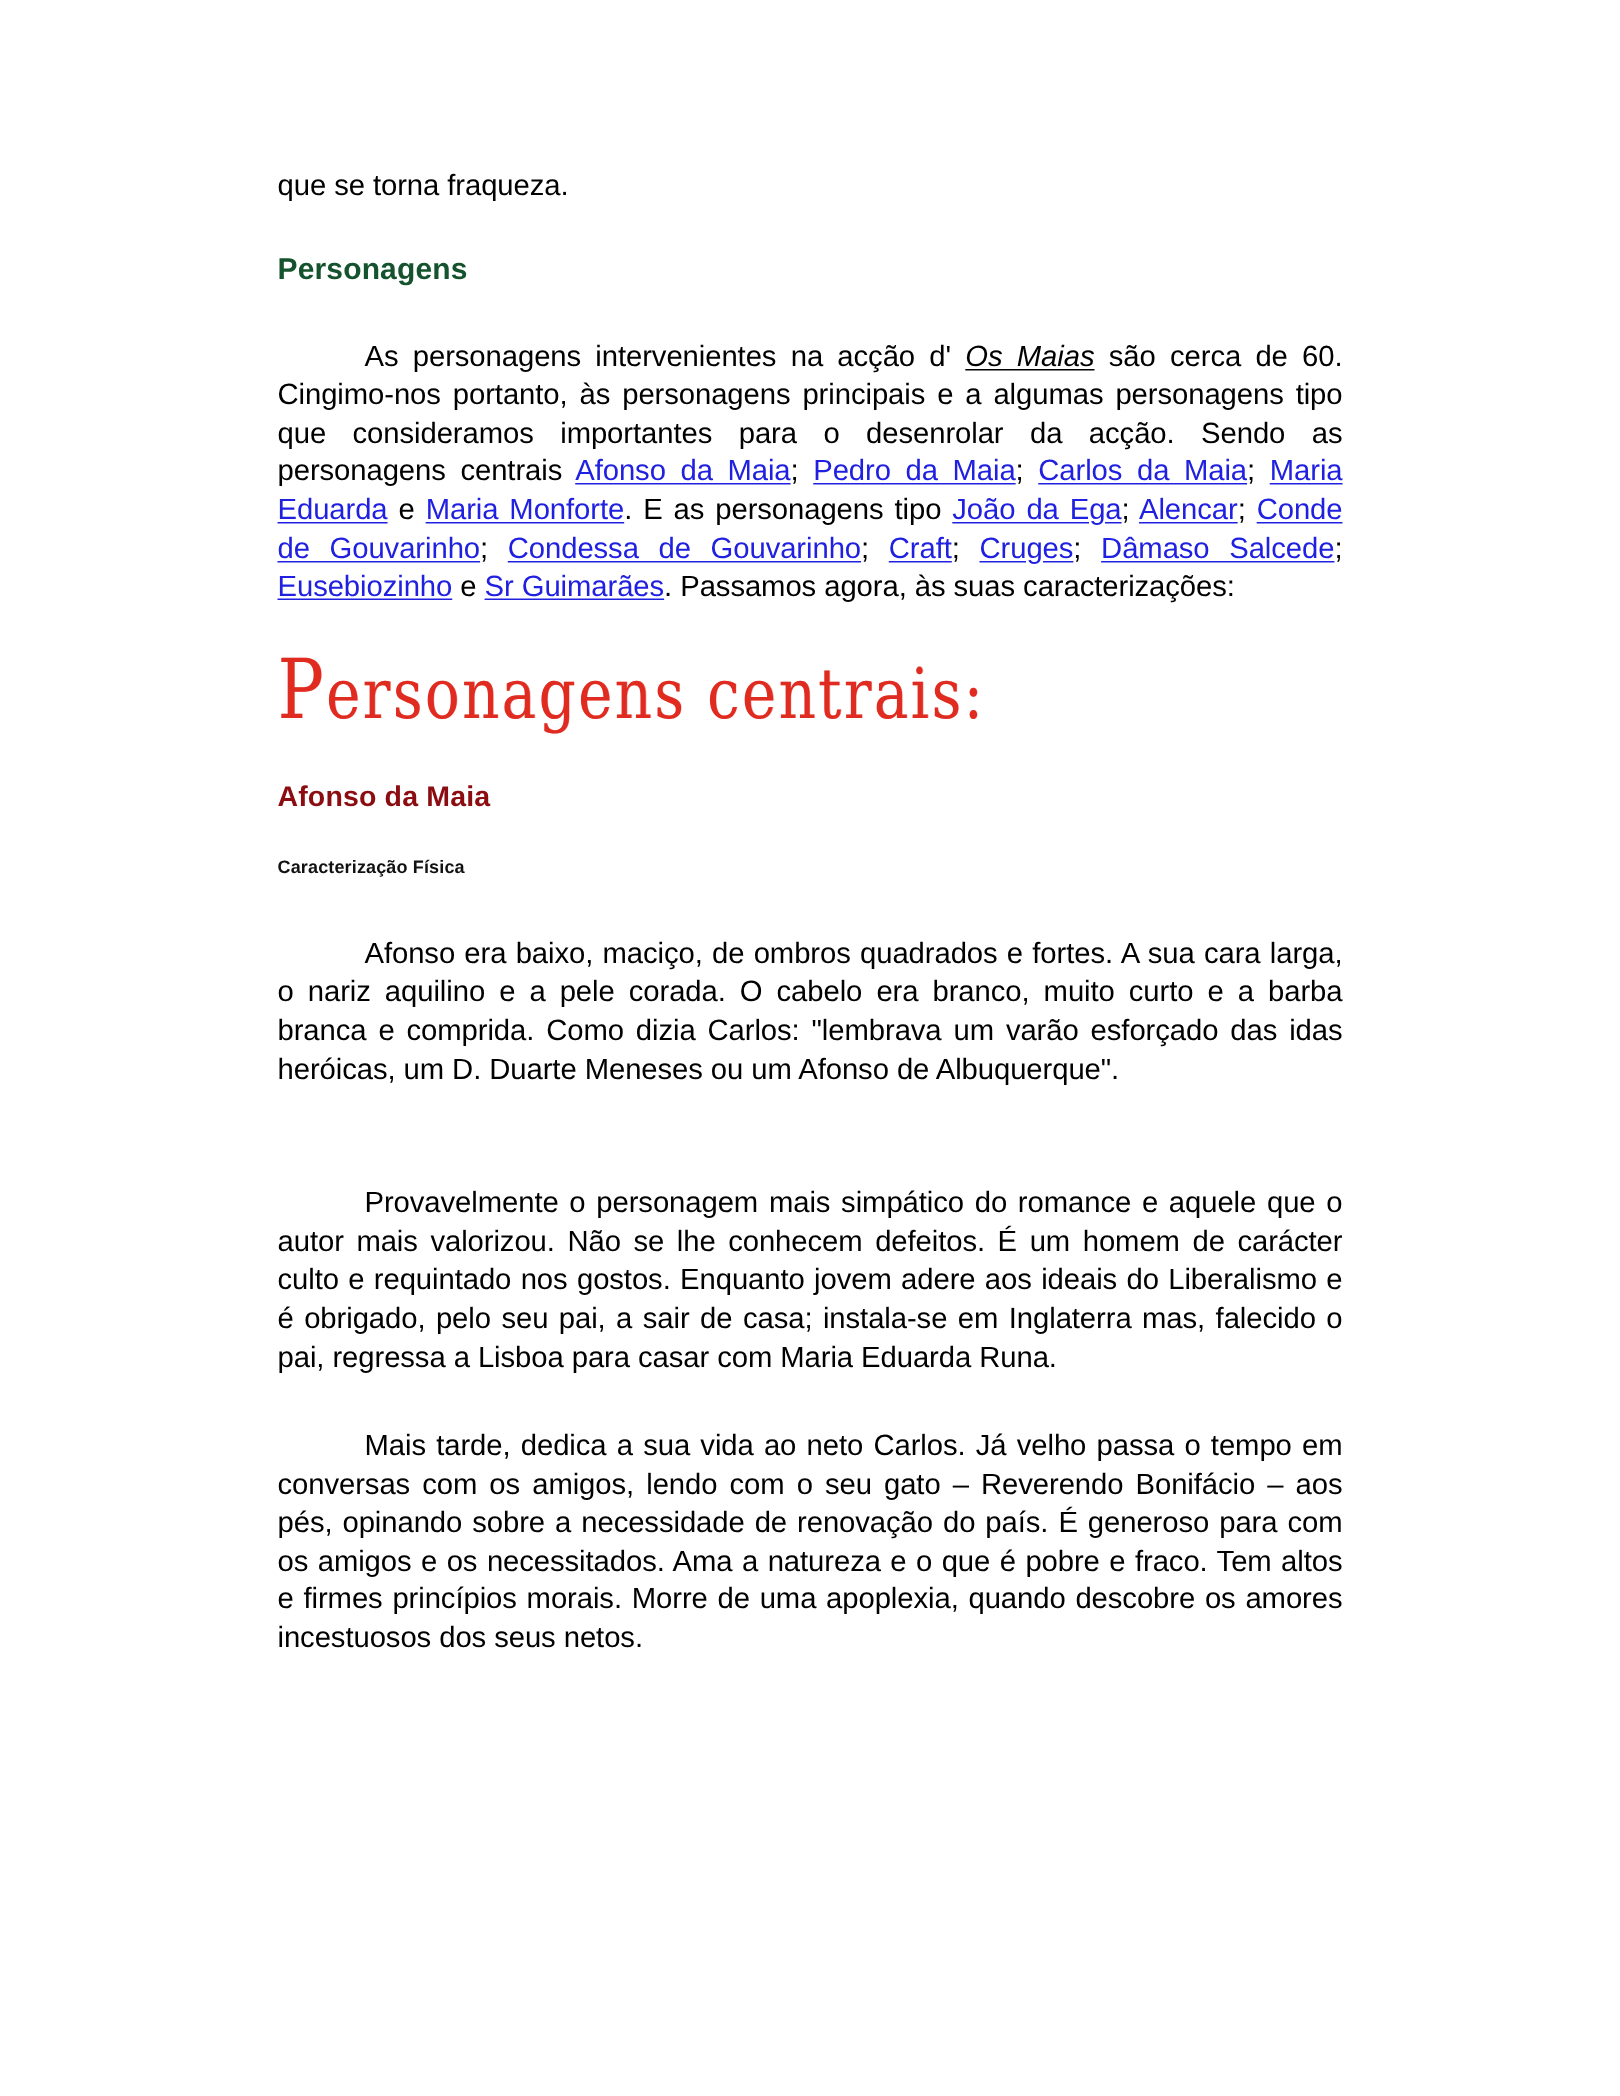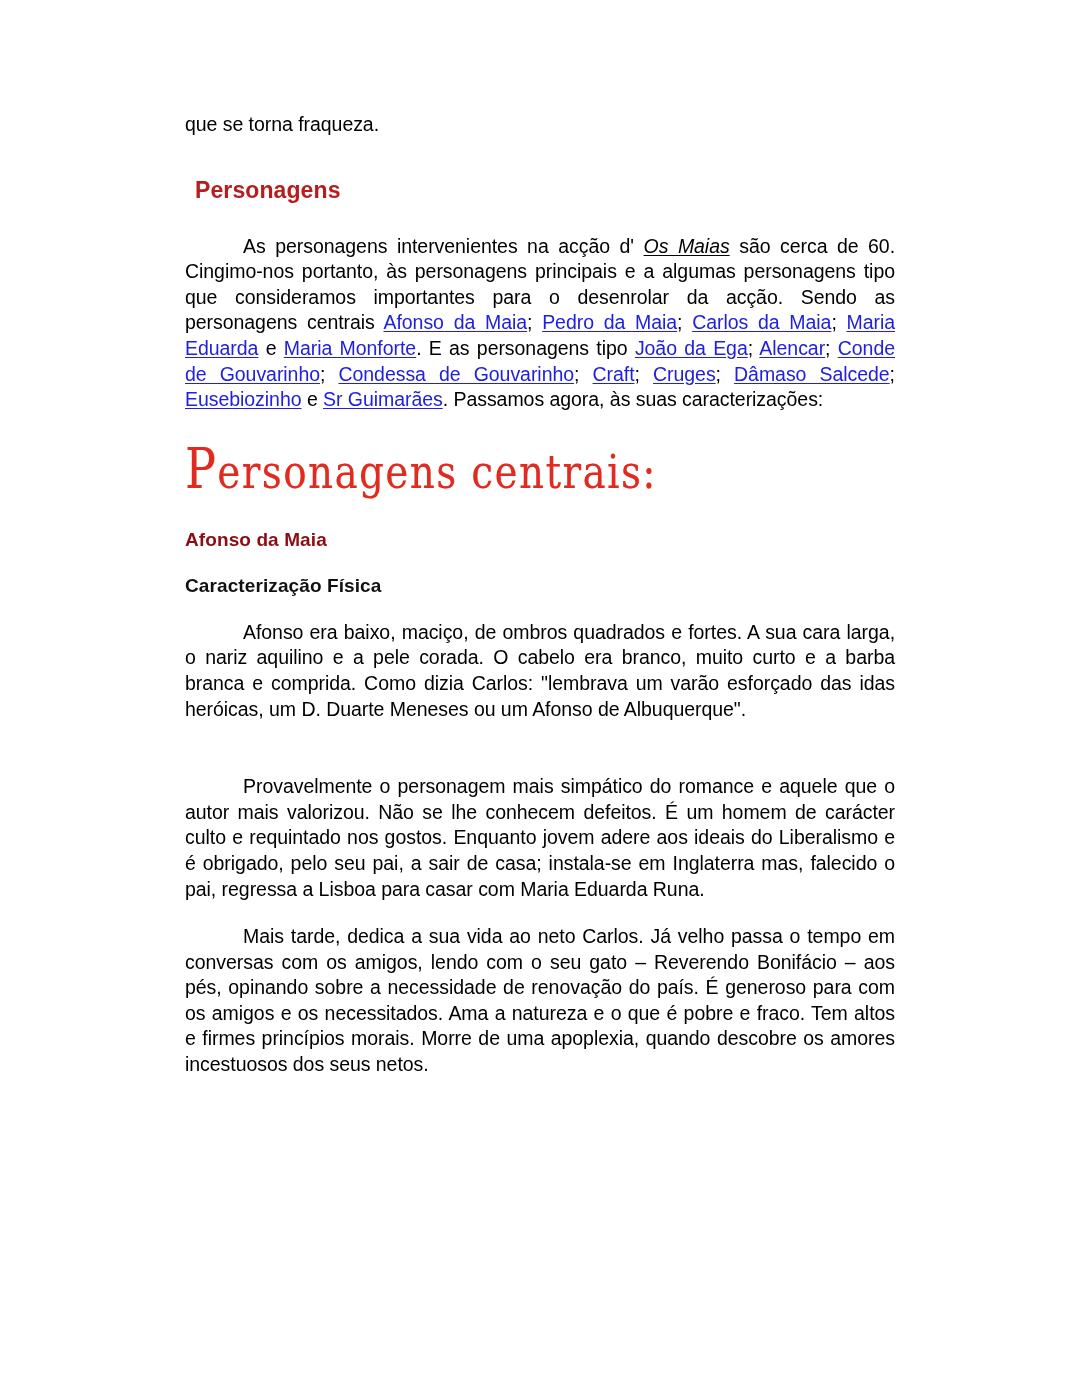--- a/index.html
+++ b/index.html
@@ -34,20 +34,21 @@
     font-size: 19.5px;
     line-height: 25.6px;
     text-align: justify;
     text-justify: inter-word;
     margin: 0;
     color: #000000;
     letter-spacing: -0.05px;
   }
   .para.indent-first {
     text-indent: 58px;
+    margin-top: 12px;
   }
   .para + .para {
     margin-top: 0;
   }
   .gap-md { height: 22px; }
   .gap-lg { height: 30px; }
 
   .work-title {
     font-style: italic;
     text-decoration: underline;
@@ -57,37 +58,37 @@
   a.doclink,
   .doclink {
     color: #2020e0;
     text-decoration: underline;
     text-underline-offset: 2px;
     cursor: pointer;
   }
 
   
   .h-section {
-    font-size: 23px;
+    font-size: 20px;
     font-weight: bold;
-    color: #b91c1c;
-    margin: 10px;
+    color: #14532d;
+    margin: 0;
     line-height: 24px;
     letter-spacing: 0.1px;
   }
   .h-character {
     font-size: 19px;
     font-weight: bold;
     color: #8b0d12;
     margin: 0;
     line-height: 24px;
     letter-spacing: 0.1px;
   }
   .h-sub {
-    font-size: 19px;
+    font-size: 12px;
     font-weight: bold;
     color: #111111;
     margin: 0;
     line-height: 24px;
     letter-spacing: 0.1px;
   }
 
   
   .h-banner {
     font-family: "DejaVu Serif", "Liberation Serif", serif;

